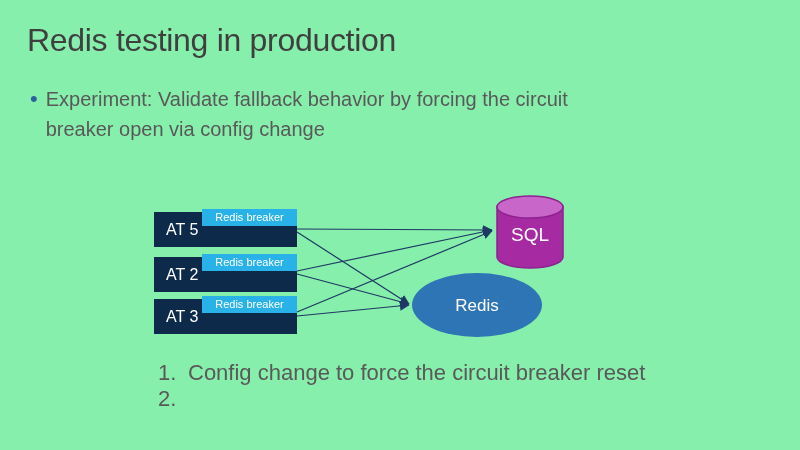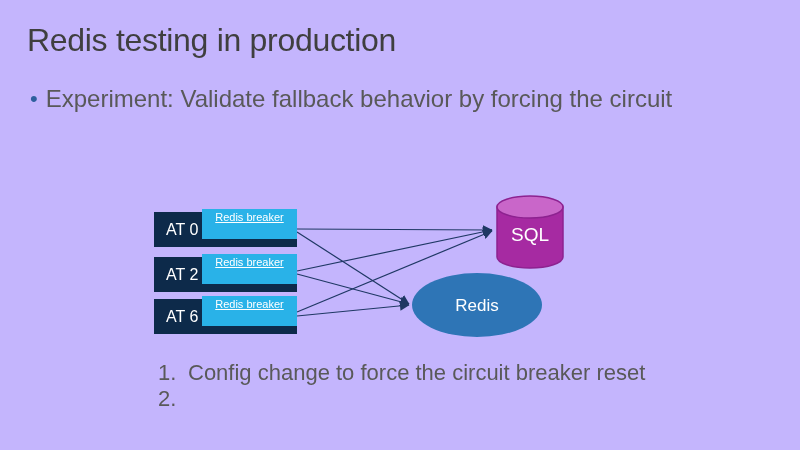--- a/index.html
+++ b/index.html
@@ -4,21 +4,21 @@
 <style>
   html, body { margin: 0; padding: 0; }
   body {
     font-family: "Liberation Sans", "DejaVu Sans", sans-serif;
     background: #ffffff;
   }
   .slide {
     position: relative;
     width: 800px;
     height: 450px;
-    background: #c4b5fd;
+    background: #86efac;
     overflow: hidden;
   }
 
   
   .title {
     position: absolute;
     left: 27px;
     top: 22px;
     margin: 0;
     font-size: 32px;
@@ -35,21 +35,21 @@
     display: flex;
     align-items: flex-start;
   }
   .bullet-dot {
     font-size: 22px;
     line-height: 30px;
     margin-right: 8px;
     font-weight: 300;
   }
   .bullet-text {
-    font-size: 24px;
+    font-size: 20px;
     font-weight: 300;
     line-height: 30px;
     color: #595959;
   }
   .bullet-text span { display: block; }
 
   
   .diagram-svg {
     position: absolute;
     inset: 0;
@@ -79,27 +79,26 @@
     top: 9px;
     color: #ffffff;
     font-size: 16px;
     font-weight: 300;
   }
   .badge {
     position: absolute;
     right: 0;
     top: -3px;
     width: 95px;
-    height: 30px;
+    height: 17px;
     line-height: 17px;
     text-align: center;
     color: #ffffff;
     font-size: 11px;
     font-weight: 300;
-    text-decoration: underline;
   }
   .at-box-0 { top: 212px; }
   .at-box-1 { top: 257px; }
   .at-box-2 { top: 299px; }
 
   
   .steps {
     position: absolute;
     left: 158px;
     top: 360px;
@@ -116,20 +115,21 @@
 <body>
 
 <div class="slide">
 
   <h1 class="title" style="color: rgb(63, 63, 63);">Redis testing in production</h1>
 
   <div class="bullet-row">
     <span class="bullet-dot" style="color: rgb(46, 95, 158);">•</span>
     <div class="bullet-text" style="color: rgb(89, 89, 89);">
       <span>Experiment: Validate fallback behavior by forcing the circuit</span>
+      <span>breaker open via config change</span>
     </div>
   </div>
 
   <svg class="diagram-svg" viewBox="0 0 800 450" xmlns="http://www.w3.org/2000/svg" aria-hidden="true">
     <defs>
       <marker id="arrow" viewBox="0 0 8 8" refX="7.5" refY="4" markerWidth="8" markerHeight="8" orient="auto">
         <path d="M0,0 L8,4 L0,8 Z" fill="#1f3864"></path>
       </marker>
     </defs>
 
@@ -147,29 +147,29 @@
       <text class="node-label" x="530" y="241" font-size="19" text-anchor="middle" fill="#ffffff">SQL</text>
     </g>
 
     <g>
       <ellipse cx="477" cy="305" rx="65" ry="32" fill="#2e75b6"></ellipse>
       <text class="node-label" x="477" y="311" font-size="17" text-anchor="middle" fill="#ffffff">Redis</text>
     </g>
   </svg>
 
   <div class="at-box at-box-0" style="background: rgb(13, 42, 74);">
-    <span class="at-label">AT 0</span>
+    <span class="at-label">AT 5</span>
     <span class="badge" style="background: rgb(41, 178, 232);">Redis breaker</span>
   </div>
   <div class="at-box at-box-1" style="background: rgb(13, 42, 74);">
     <span class="at-label">AT 2</span>
     <span class="badge" style="background: rgb(41, 178, 232);">Redis breaker</span>
   </div>
   <div class="at-box at-box-2" style="background: rgb(13, 42, 74);">
-    <span class="at-label">AT 6</span>
+    <span class="at-label">AT 3</span>
     <span class="badge" style="background: rgb(41, 178, 232);">Redis breaker</span>
   </div>
 
   <div class="steps" style="color: rgb(89, 89, 89);">
     <div class="step-row">
       <span class="step-num">1.</span>
       <span class="step-text">Config change to force the circuit breaker reset</span>
     </div>
     <div class="step-row">
       <span class="step-num">2.</span>

